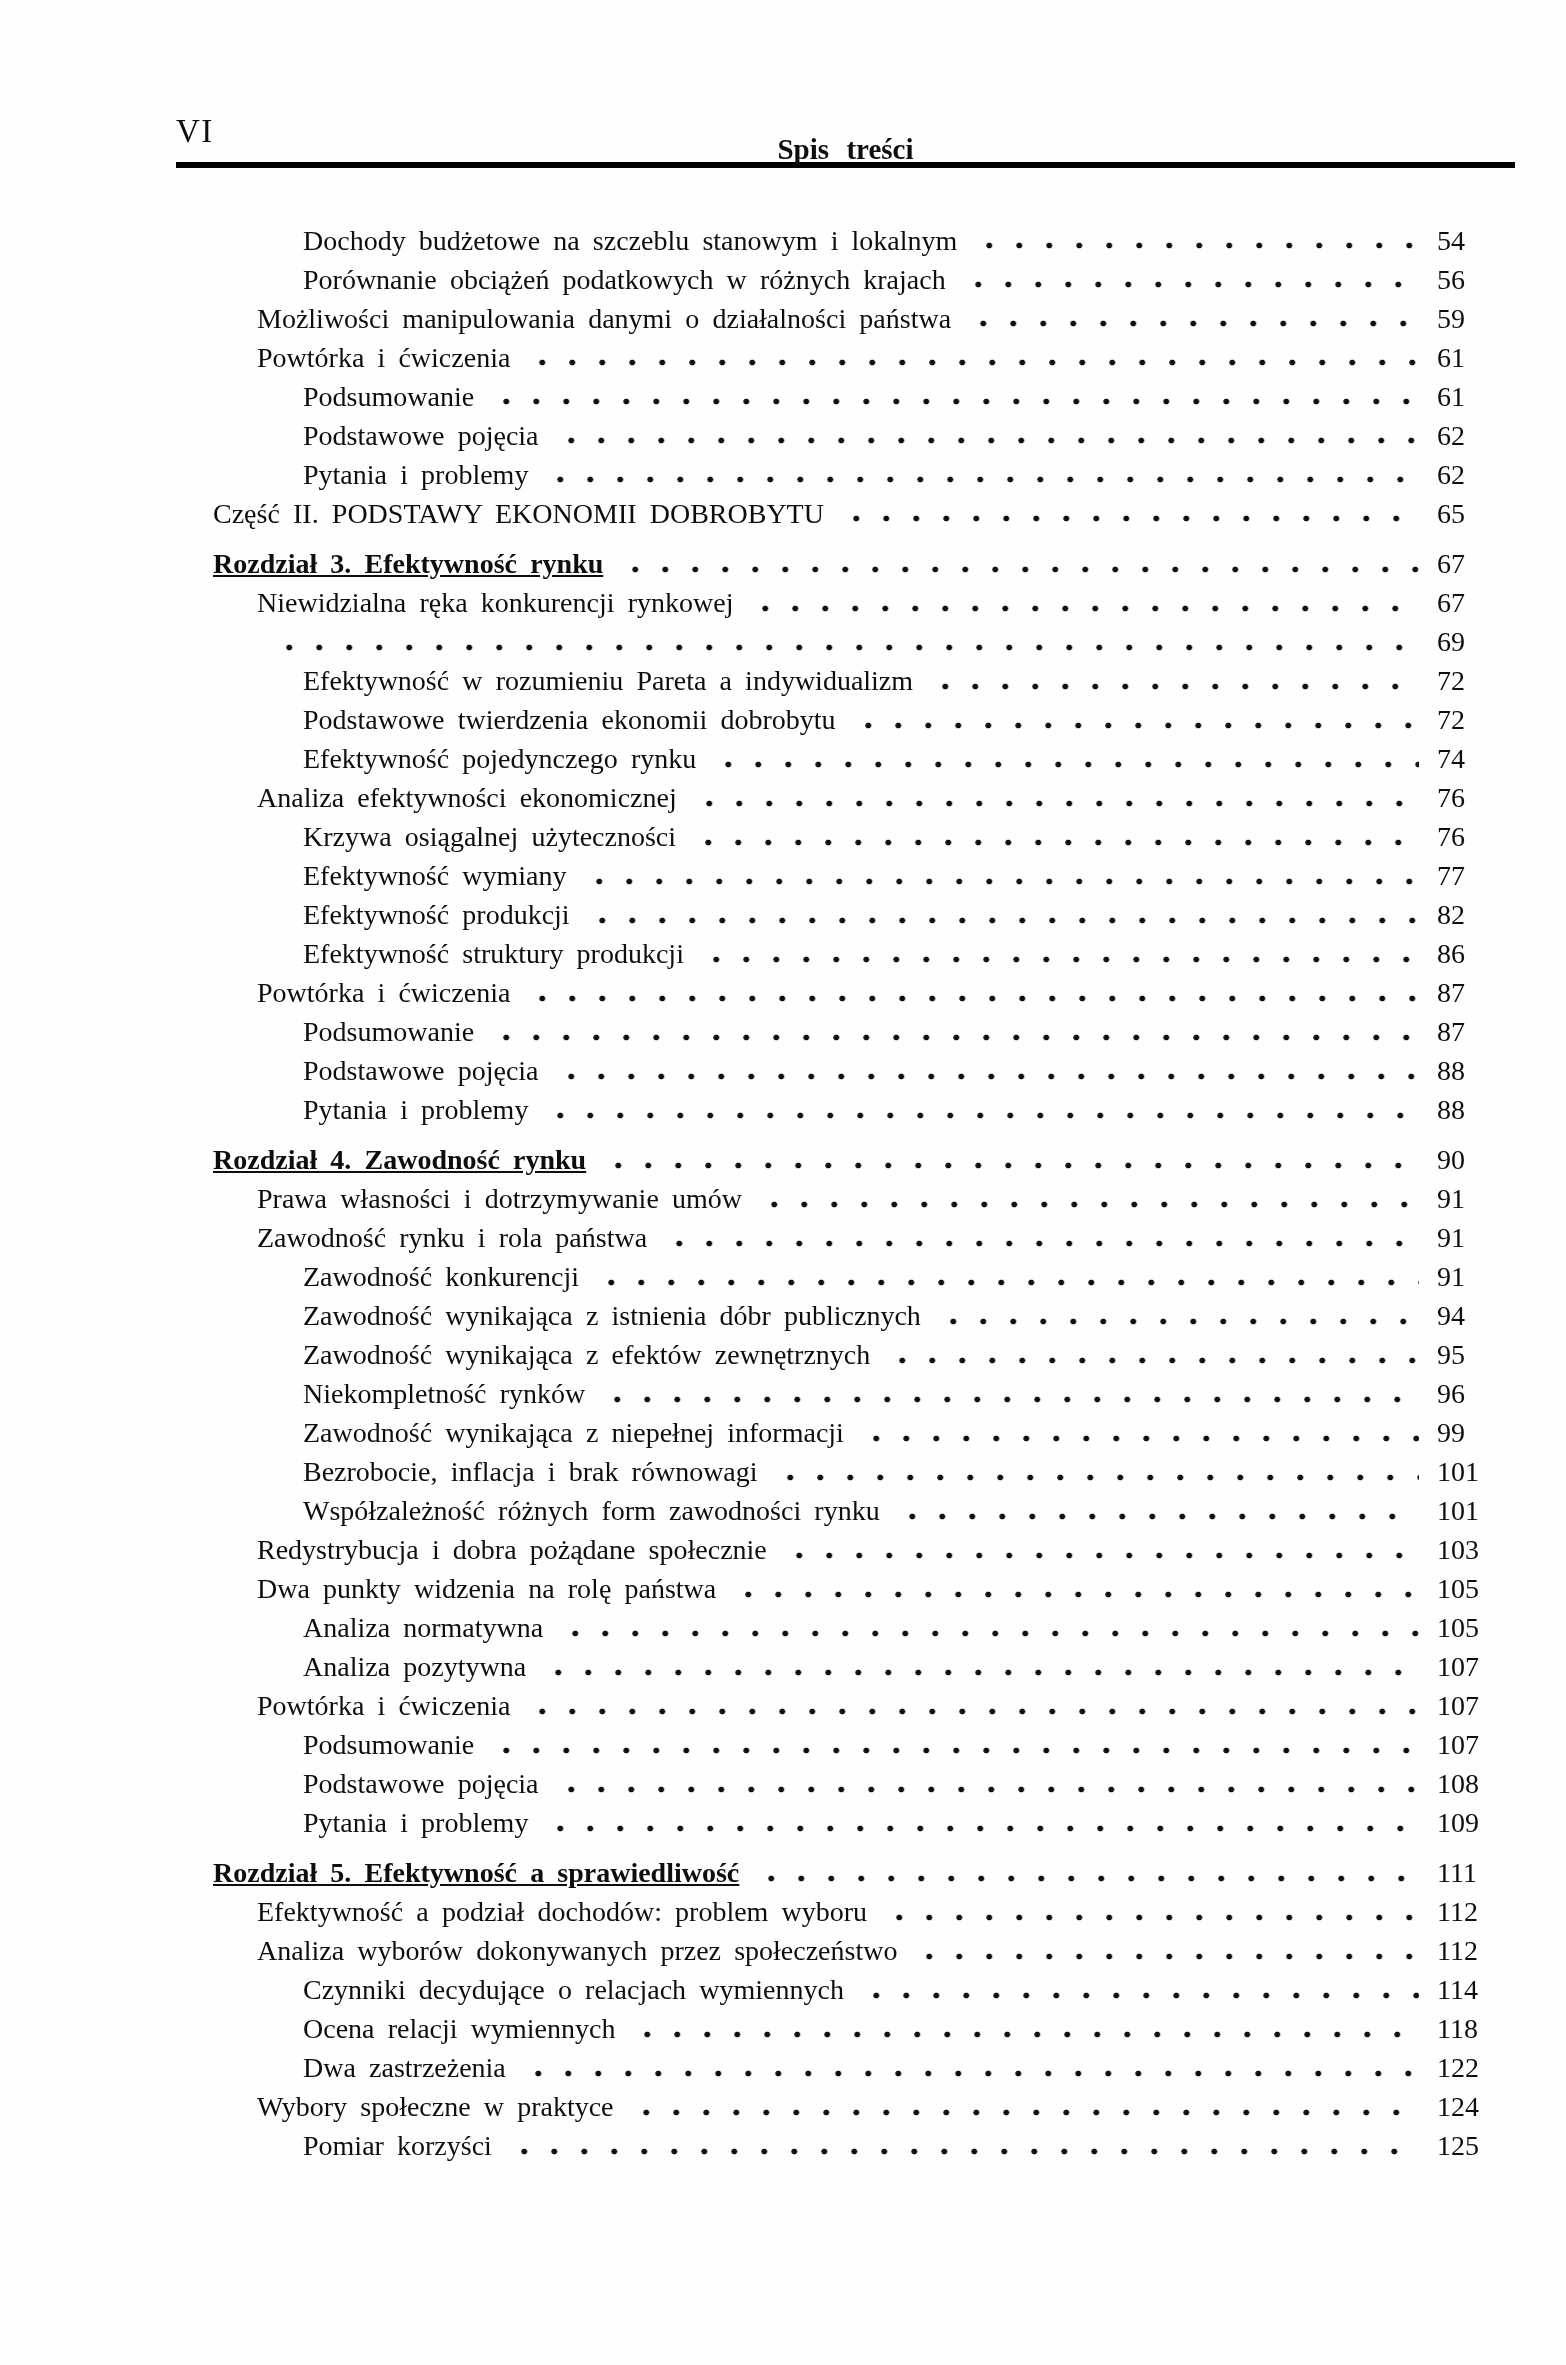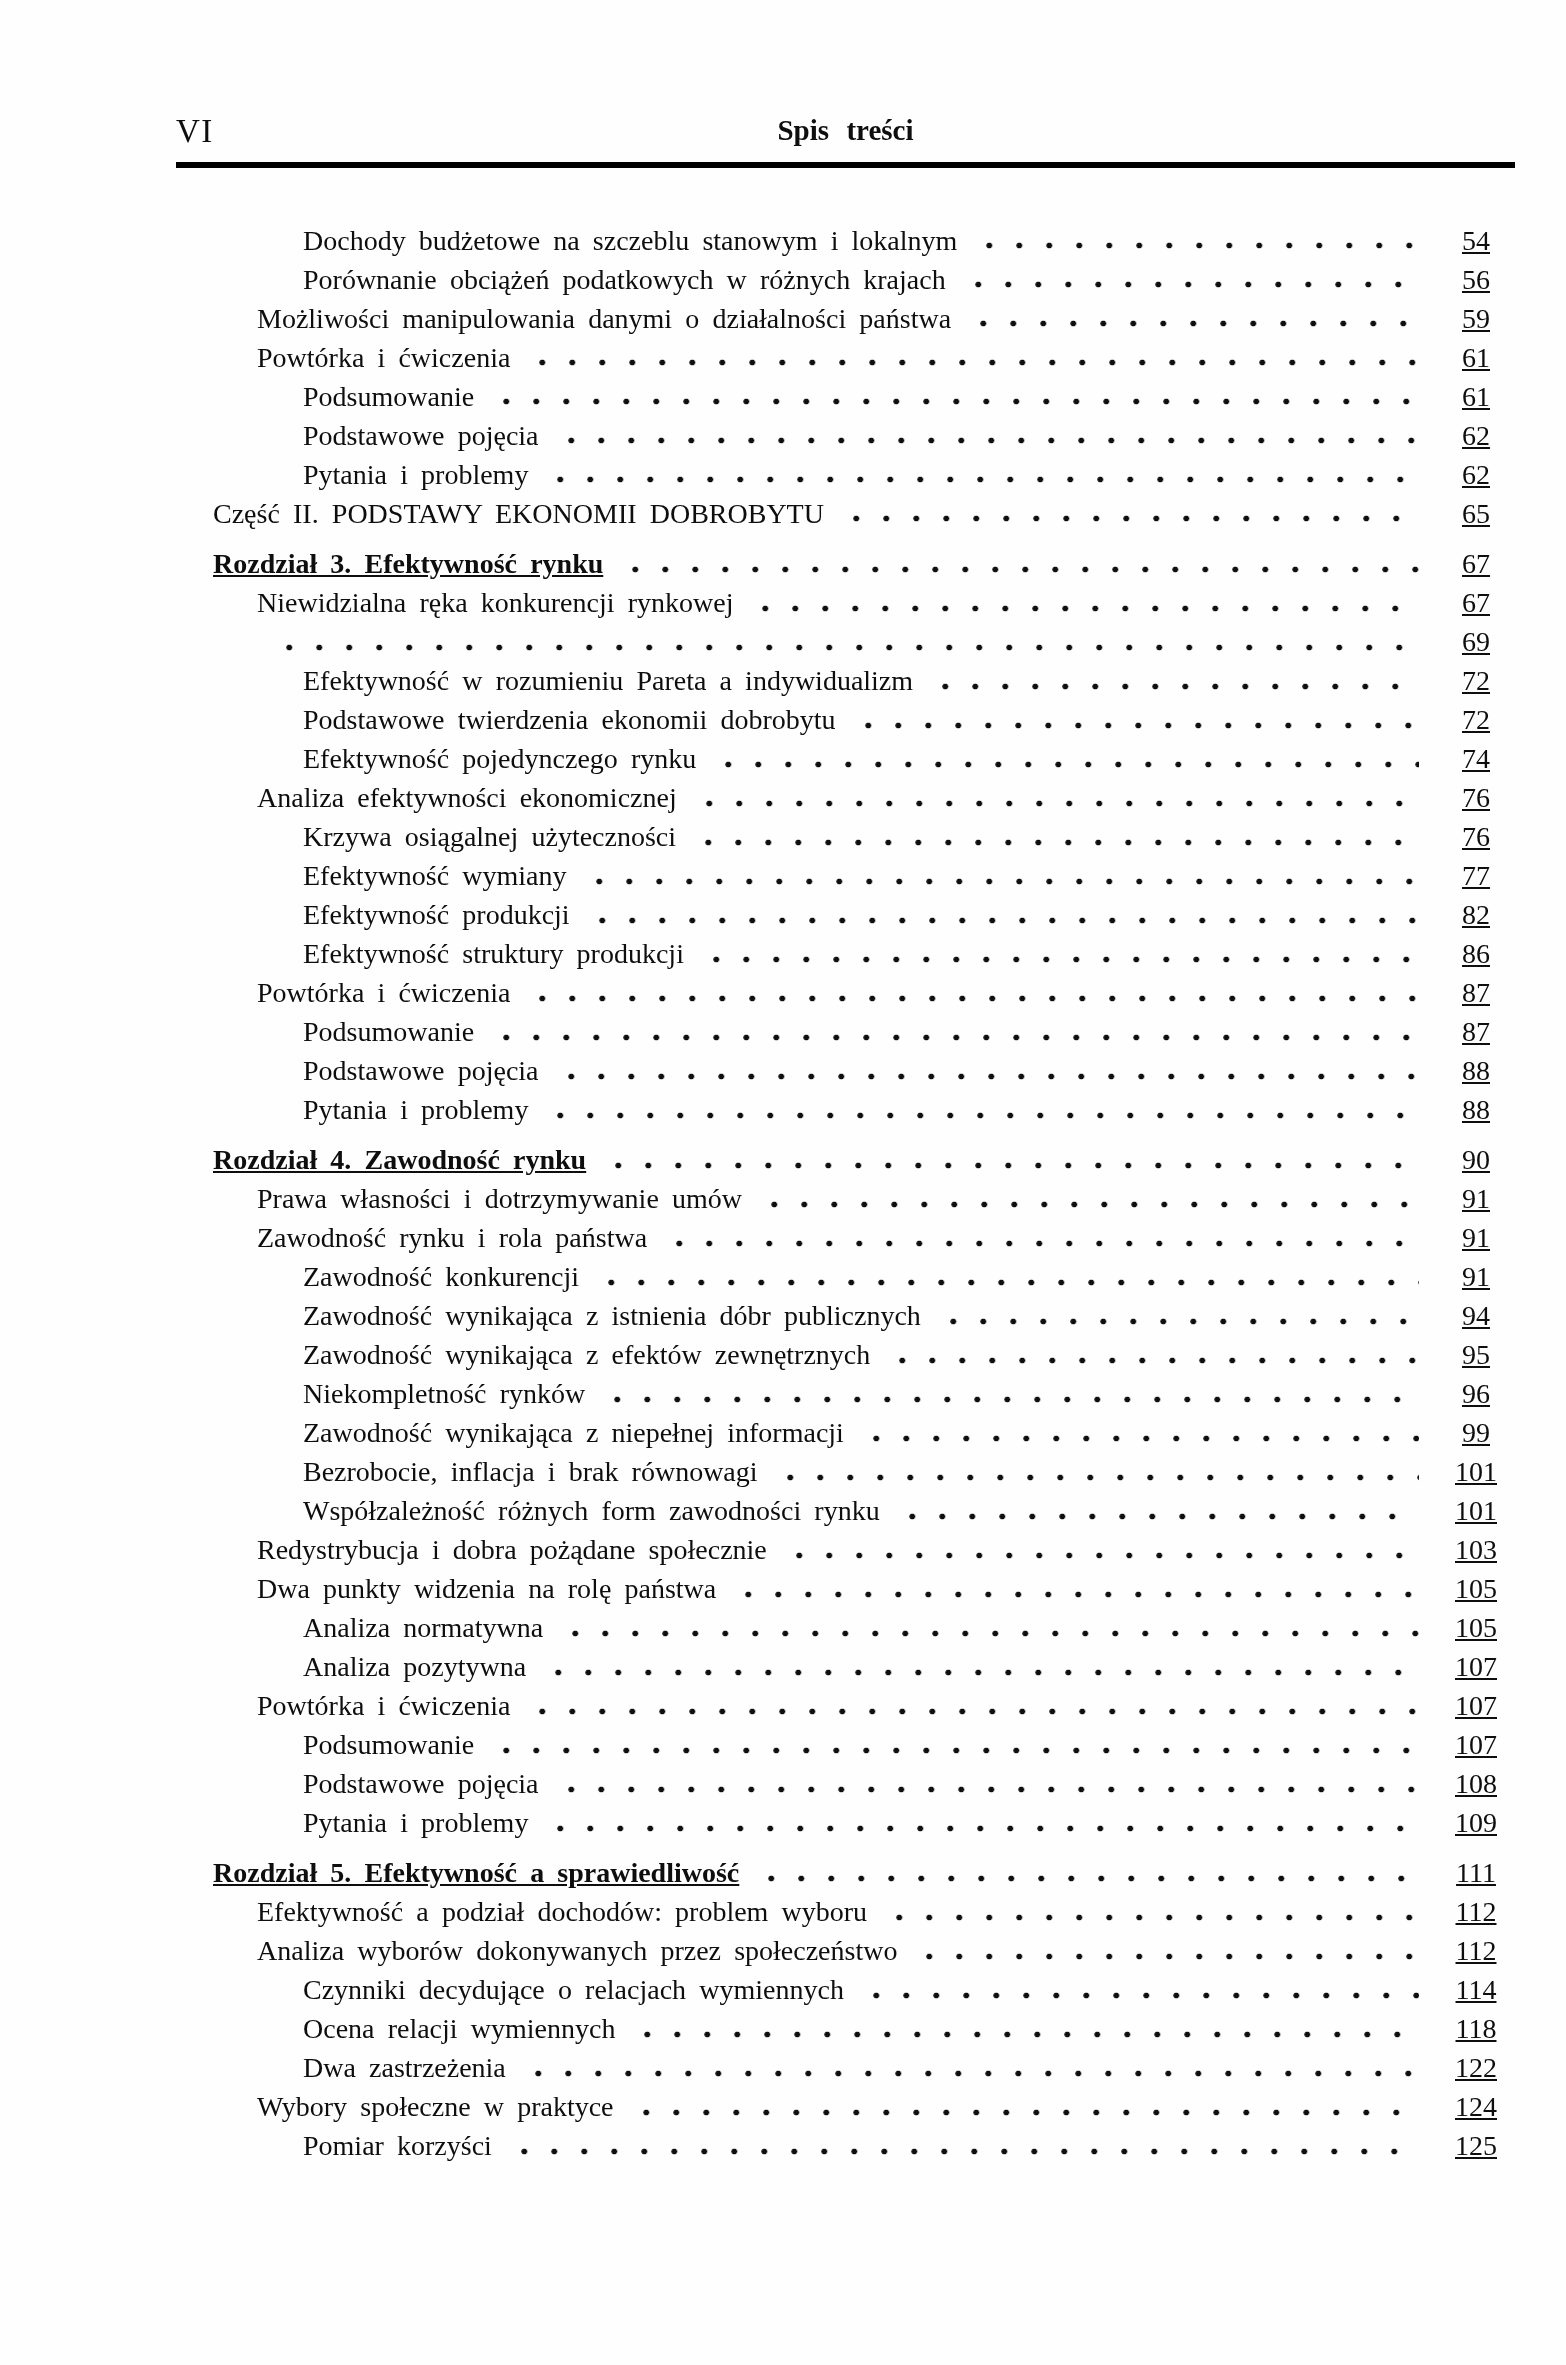--- a/index.html
+++ b/index.html
@@ -36,21 +36,21 @@
     left: 0;
     top: 0;
     font-size: 33px;
     font-weight: normal;
     letter-spacing: 1.3px;
   }
   .header-title {
     position: absolute;
     left: 0;
     right: 0;
-    top: 1px;
+    top: 20px;
     text-align: center;
     font-size: 29px;
     font-weight: bold;
     word-spacing: 0.35em;
   }
   .header-rule {
     height: 6px;
     background: var(--rule);
     margin-top: 2.6px;
   }
@@ -80,23 +80,22 @@
     margin: 0 18.5px 0 12px;
     background-image: radial-gradient(circle, var(--ink) 2.6px, rgba(0,0,0,0) 3px);
     background-size: 30px 6.6px;
     background-repeat: repeat-x;
     background-position: left 5.3px bottom 0.7px;
     min-width: 26px;
   }
   .toc-page {
     flex: none;
     width: 78px;
-    text-align: center;
+    text-align: left;
     white-space: nowrap;
-    text-decoration: underline;
   }
 </style>
 </head>
 <body>
 
 <div class="page">
   <div class="content">
 
     <div class="running-header">
       <span class="folio">VI</span>

